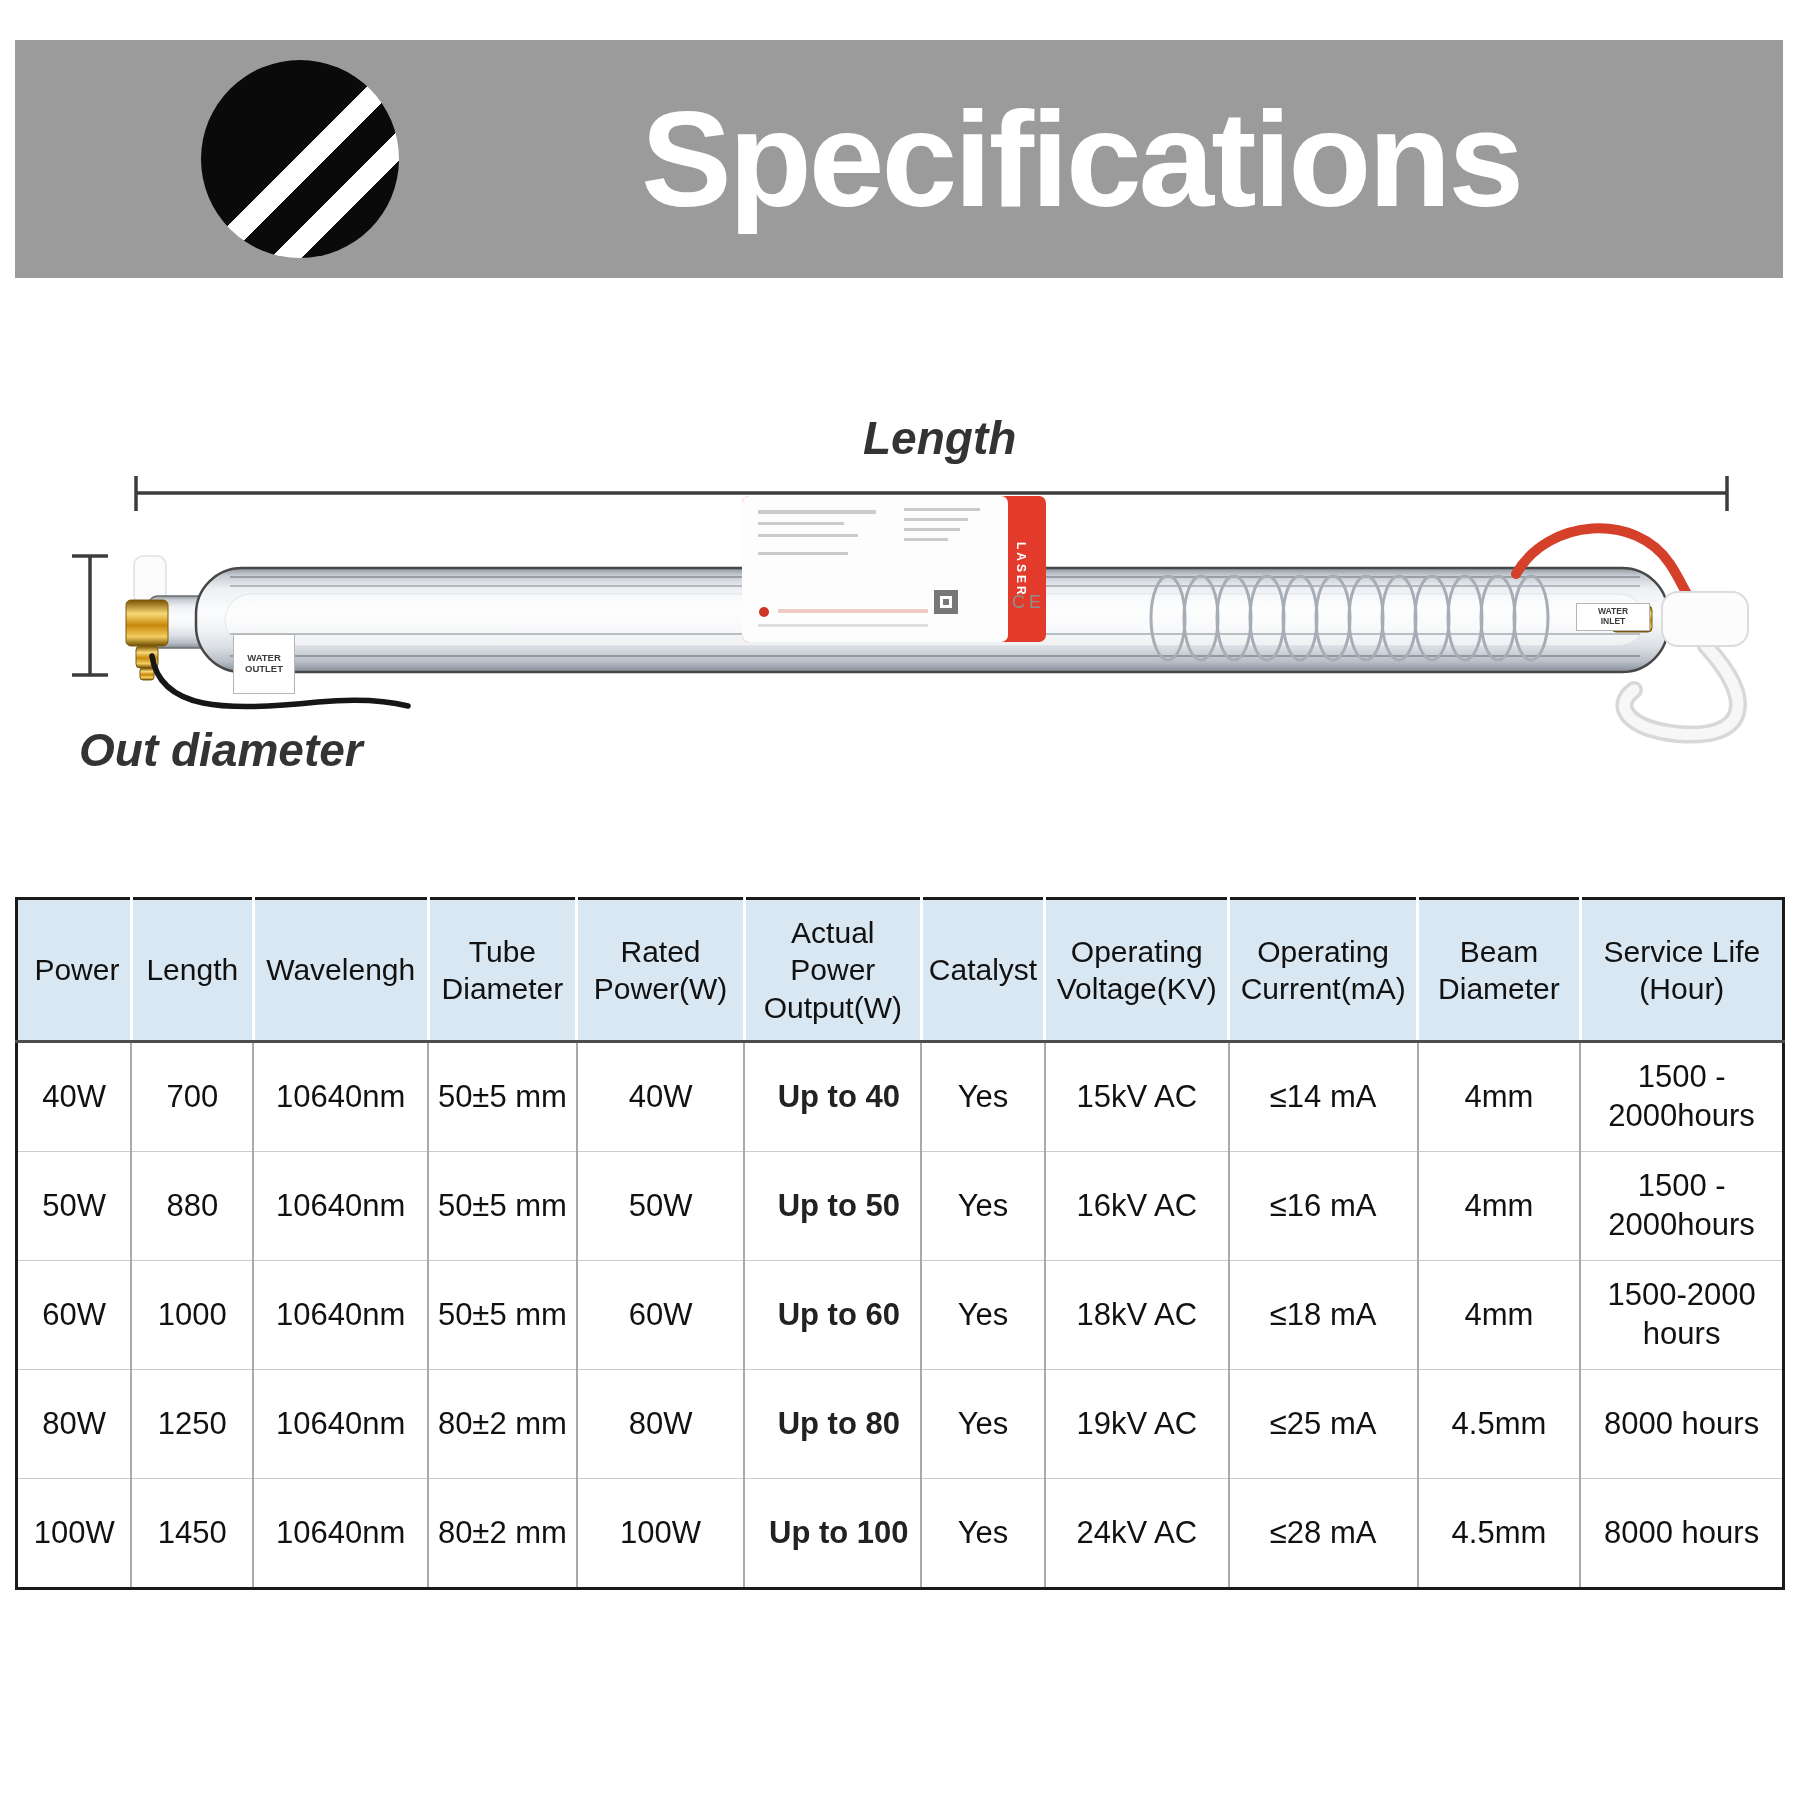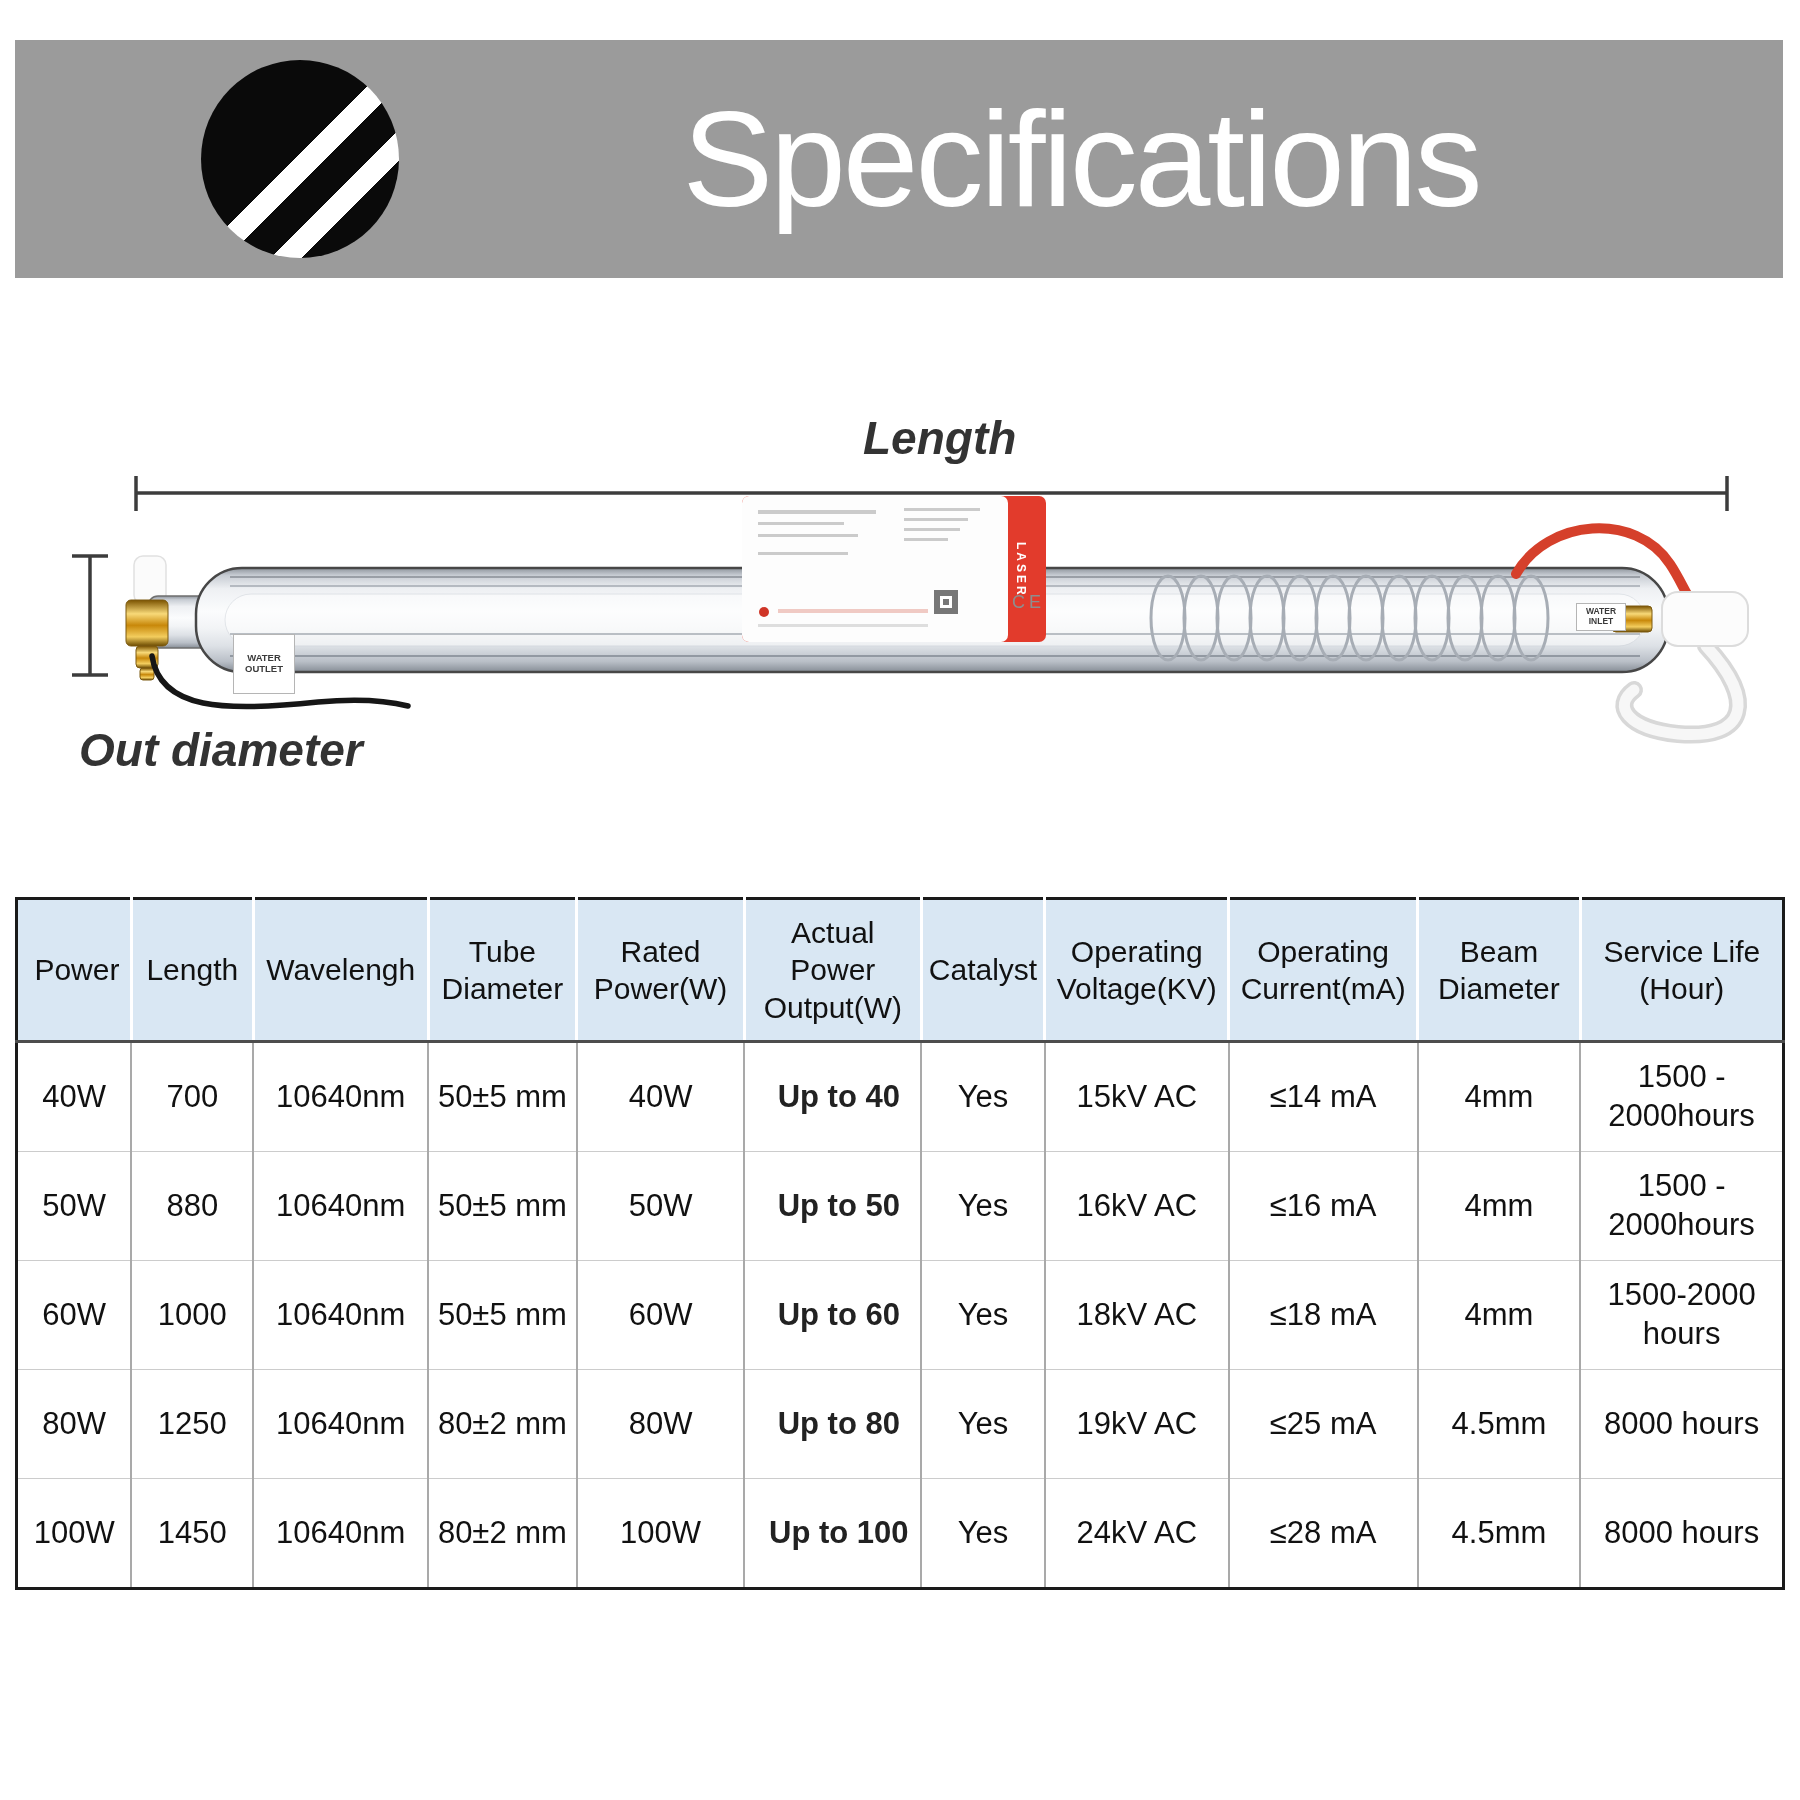--- a/index.html
+++ b/index.html
@@ -5,33 +5,33 @@
   html,body{margin:0;padding:0;background:#ffffff;}
   .page{position:relative;width:1800px;height:1800px;background:#ffffff;overflow:hidden;
         font-family:"Liberation Sans",sans-serif;color:#111;}
 
   
   .banner{position:absolute;left:15px;top:40px;width:1768px;height:238px;
           display:flex;align-items:center;}
   .logo{width:198px;height:198px;border-radius:50%;margin-left:186px;flex:0 0 auto;
         background:linear-gradient(135deg,#0a0a0a 0 48.5%,#ffffff 48.5% 56.5%,
                    #0a0a0a 56.5% 67.5%,#ffffff 67.5% 75.5%,#0a0a0a 75.5% 100%);}
-  .banner-title{flex:1;text-align:center;color:#ffffff;font-weight:400;
+  .banner-title{flex:1;text-align:center;color:#ffffff;font-weight:700;
                 font-size:136px;letter-spacing:-3px;margin-right:20px;line-height:1;}
 
   
   .dim-label{position:absolute;font-weight:700;font-style:italic;color:#333;font-size:46px;line-height:1;}
   .length-label{left:863px;top:415px;}
   .outdiam-label{left:57px;top:727px;margin-left:22px;}
   .tube-svg{position:absolute;left:0;top:400px;}
 
   .mini-label{position:absolute;background:#ffffff;border:1px solid #b5b5b5;color:#3a3a3a;
               text-align:center;font-weight:700;line-height:1.15;}
   .water-outlet{left:233px;top:634px;width:60px;font-size:9.5px;padding:18px 0;}
-  .water-inlet{left:1576px;top:603px;width:48px;font-size:8.5px;padding:3px 0;}
+  .water-inlet{left:1576px;top:603px;width:48px;font-size:8.5px;padding:3px 12px;}
   .ce-mark{position:absolute;left:1012px;top:592px;color:#8e8e8e;font-size:18px;letter-spacing:4px;}
   .brand-band{position:absolute;left:1014px;top:500px;height:140px;writing-mode:vertical-rl;
               color:#ffffff;font-size:12px;font-weight:700;letter-spacing:3px;text-align:center;}
 
   
   .spec-table{position:absolute;left:15px;top:897px;width:1770px;
               border-collapse:collapse;table-layout:fixed;
               font-size:31px;color:#111;border:3px solid #1a1a1a;}
   .spec-table th{background:#d9e7f3;font-weight:400;font-size:30px;height:140px;
                  padding:0 6px;text-align:center;vertical-align:middle;line-height:1.25;

